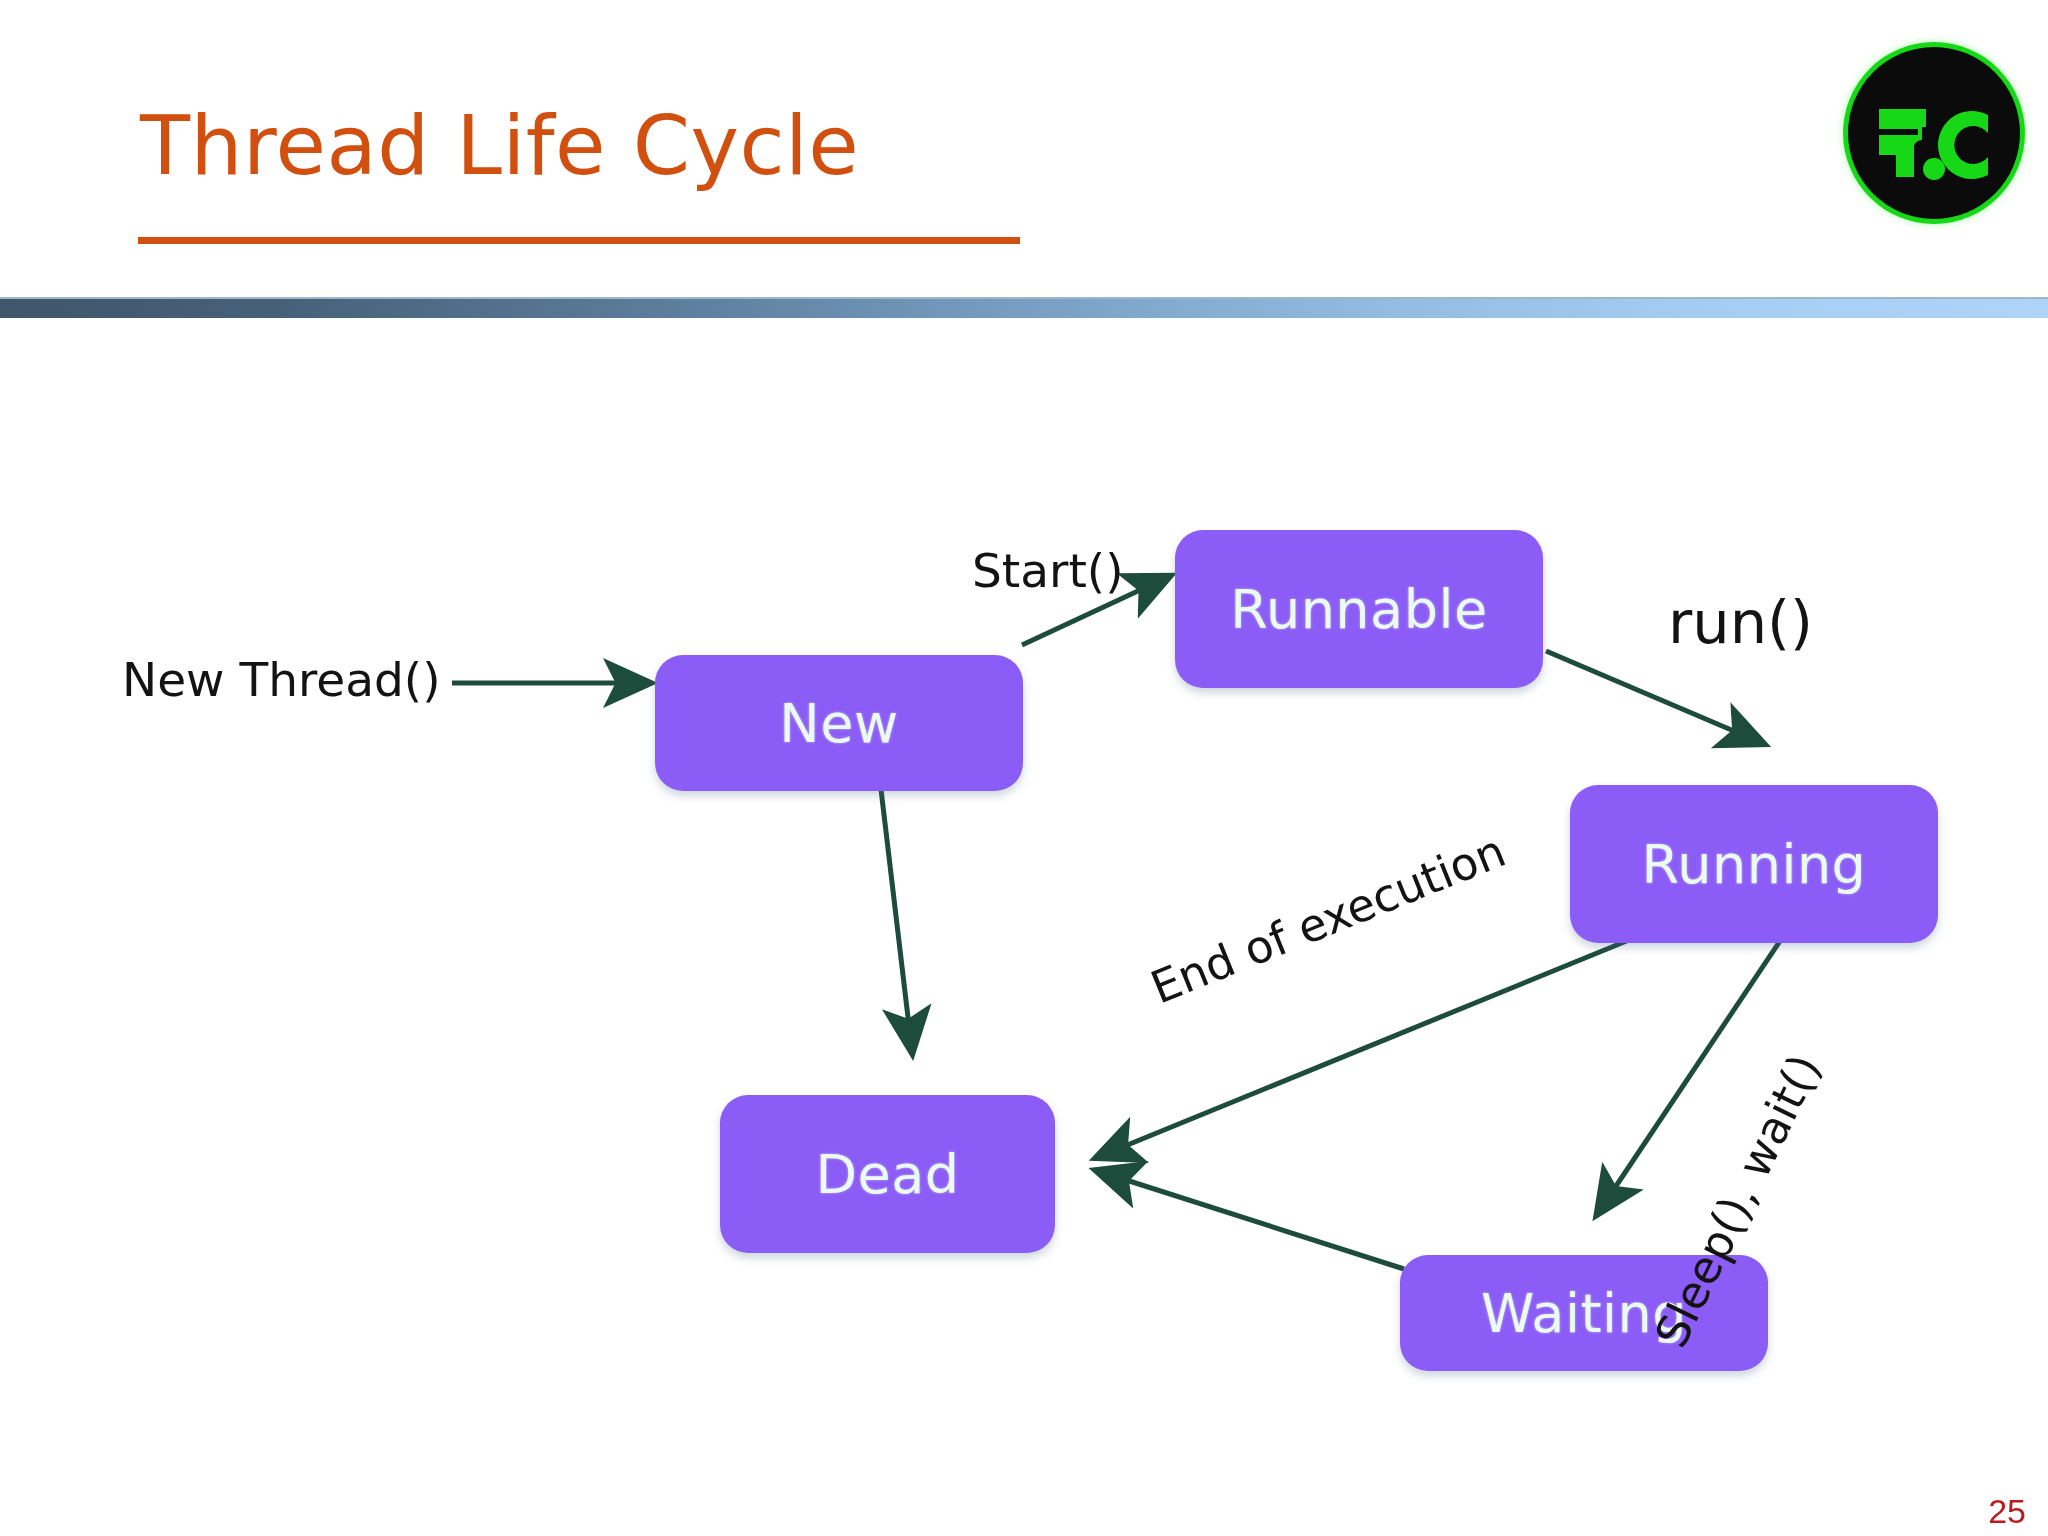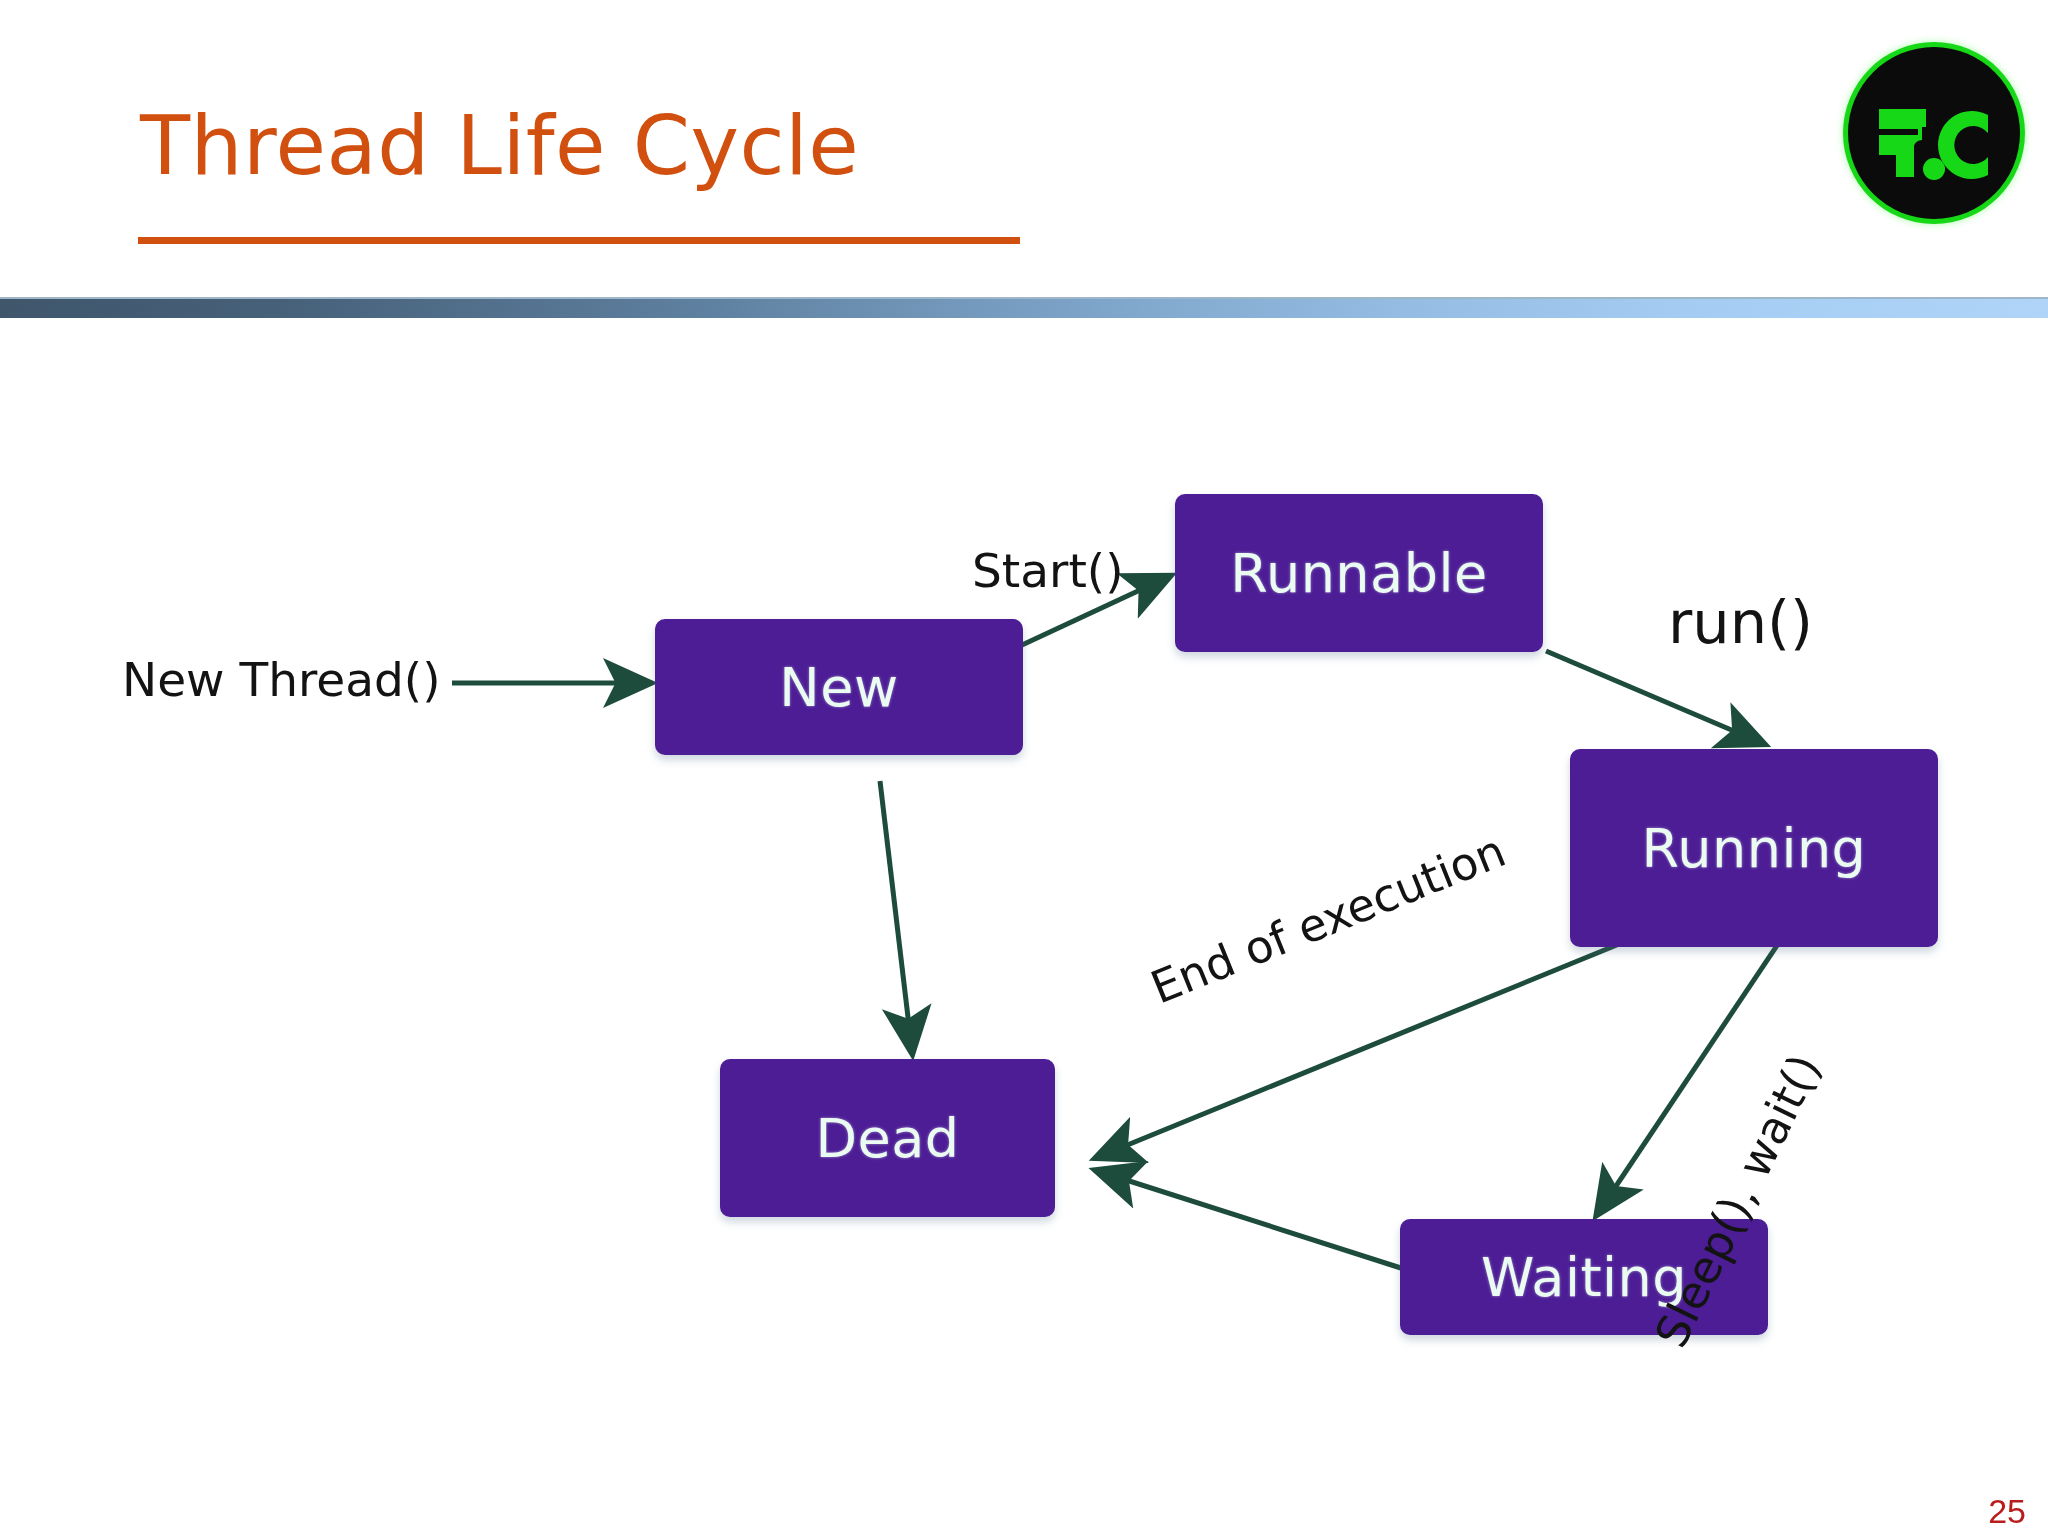--- a/index.html
+++ b/index.html
@@ -92,40 +92,41 @@
   #diagram-svg {
     position: absolute;
     left: 0; top: 0;
     width: 2048px;
     height: 1120px;
   }
 
   
   .state-node {
     position: absolute;
-    border-radius: 10px;
-    background: #4c1d95;
+    border-radius: 28px;
+    background: #8b5cf6;
     box-shadow: 0 5px 9px rgba(80,110,140,0.28);
     display: flex;
     align-items: center;
     justify-content: center;
+    margin-top: 36px;
   }
   .state-node .state-label {
     color: #EAFBF2;
     font-family: "DejaVu Sans", sans-serif;
     font-size: 54px;
     font-weight: 400;
     letter-spacing: 0.5px;
     text-shadow: 0 0 3px rgba(255,255,255,0.5);
     white-space: nowrap;
   }
 
   #node-new      { left: 655px;  top: 300px; width: 368px; height: 136px; justify-content: center; }
   #node-runnable { left: 1175px; top: 175px; width: 368px; height: 158px; }
-  #node-running  { left: 1570px; top: 430px; width: 368px; height: 198px; }
+  #node-running  { left: 1570px; top: 430px; width: 368px; height: 158px; }
   #node-dead     { left: 720px;  top: 740px; width: 335px; height: 158px; }
   #node-waiting  { left: 1400px; top: 900px; width: 368px; height: 116px; }
 
   
   .edge-label {
     position: absolute;
     font-family: "DejaVu Sans", sans-serif;
     color: #131313;
     white-space: nowrap;
     font-size: 46px;

